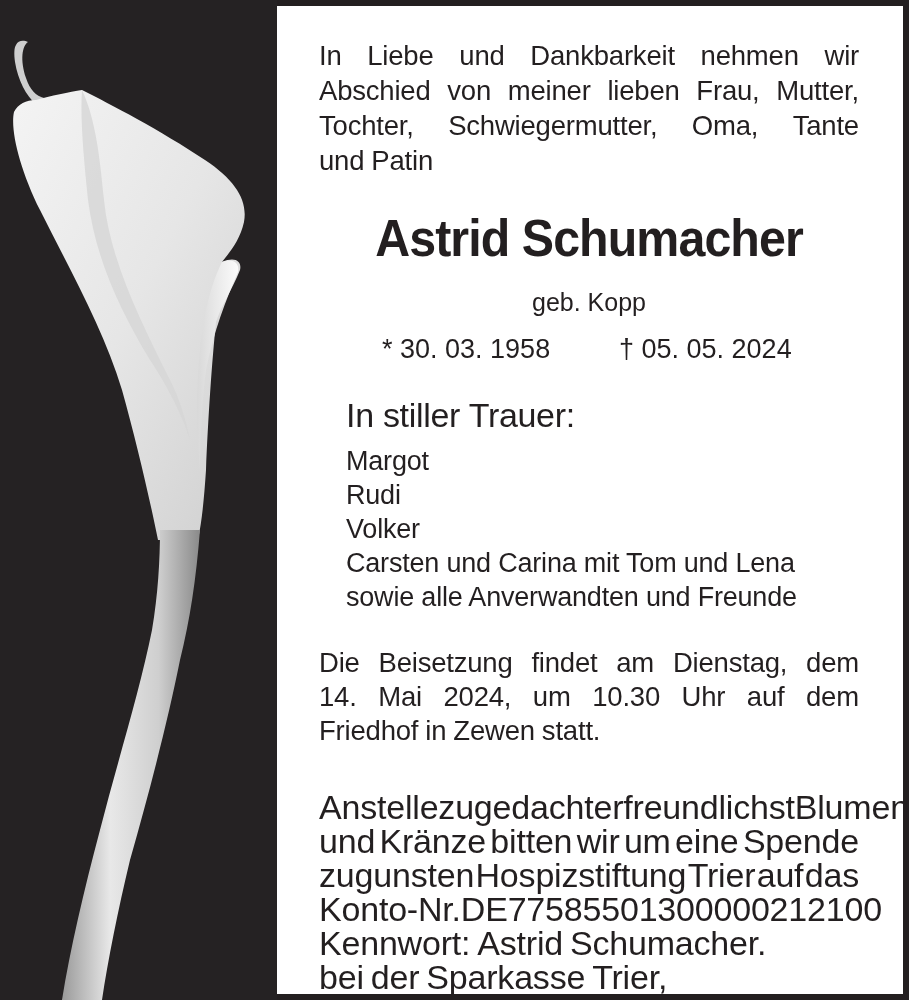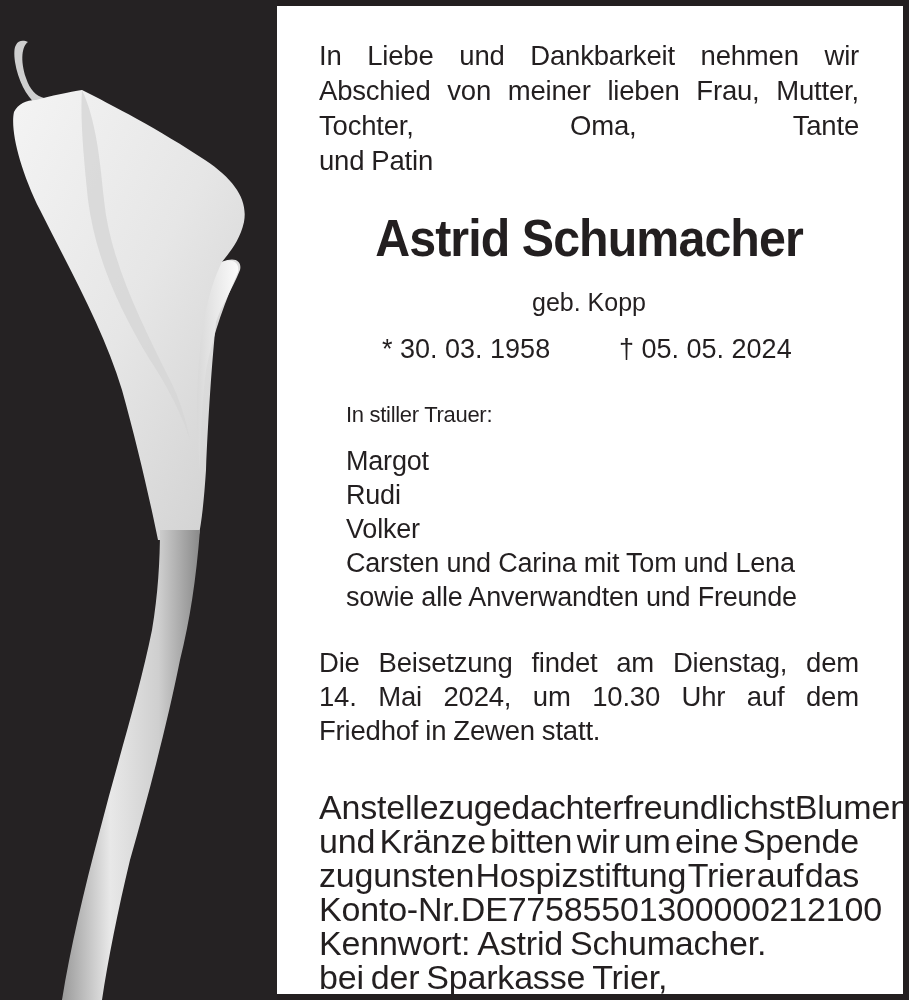--- a/index.html
+++ b/index.html
@@ -72,21 +72,21 @@
       position: absolute;
       top: 326px; left: 0; width: 540px;
       font-size: 27px;
       line-height: 34px;
     }
     .dates .born { position: absolute; left: 63px; white-space: nowrap; }
     .dates .died { position: absolute; left: 300px; white-space: nowrap; }
     .mourners-label {
       position: absolute;
       top: 392px; left: 27px;
-      font-size: 22px;
+      font-size: 34px;
       line-height: 34px;
       letter-spacing: -0.3px;
     }
     .mourners {
       position: absolute;
       top: 438px; left: 27px; width: 520px;
       font-size: 27px;
       line-height: 34px;
       letter-spacing: -0.2px;
     }
@@ -161,20 +161,21 @@
         <div class="jline">
           <span>Abschied</span>
           <span>von</span>
           <span>meiner</span>
           <span>lieben</span>
           <span>Frau,</span>
           <span>Mutter,</span>
         </div>
         <div class="jline">
           <span>Tochter,</span>
+          <span>Schwiegermutter,</span>
           <span>Oma,</span>
           <span>Tante</span>
         </div>
         <div class="jline left">
           <span>und</span>
           <span>Patin</span>
         </div>
       </div>
 
       <div class="name">Astrid Schumacher</div>

